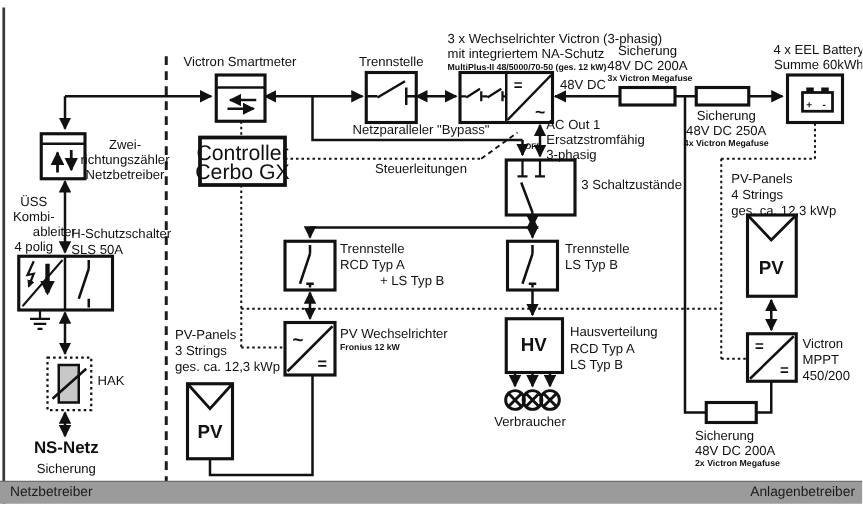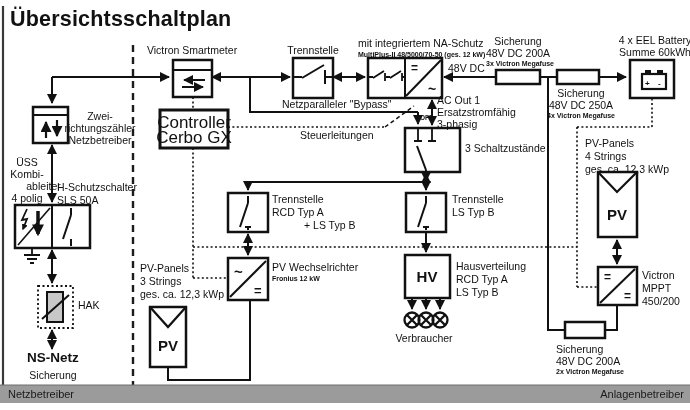--- a/index.html
+++ b/index.html
@@ -207,25 +207,25 @@
   </g>
   <g stroke="#111" fill="none">
     <path d="M617,240 V264" stroke-width="2" marker-start="url(#ah)" marker-end="url(#ah)"></path>
     <rect x="598" y="267" width="39" height="38" stroke-width="2.5"></rect>
     <path d="M600,303 L635,269" stroke-width="2"></path>
     <text x="604" y="281" font-size="12" font-weight="bold" fill="#111" stroke="none">=</text>
     <text x="624" y="300" font-size="12" font-weight="bold" fill="#111" stroke="none">=</text>
   </g>
 </svg>
 
-<div class="lbl title" style="left:10px;top:8px;">Übersichtsschaltplan</div>
 
 <div class="lbl ctr" style="left:192px;top:45px;">Victron Smartmeter</div>
 <div class="lbl ctr" style="left:313px;top:45px;">Trennstelle</div>
 
+<div class="lbl" style="left:358px;top:26px;">3 x Wechselrichter Victron (3-phasig)</div>
 <div class="lbl" style="left:358px;top:38px;">mit integriertem NA-Schutz</div>
 <div class="lbl xs" style="left:358px;top:51px;">MultiPlus-II 48/5000/70-50 (ges. 12 kW)</div>
 
 <div class="lbl ctr" style="left:518px;top:36px;">Sicherung</div>
 <div class="lbl ctr" style="left:518px;top:48px;">48V DC 200A</div>
 <div class="lbl ctr xs" style="left:520px;top:60px;">3x Victron Megafuse</div>
 <div class="lbl" style="left:448px;top:63px;">48V DC</div>
 
 <div class="lbl ctr" style="left:655px;top:35px;">4 x EEL Battery</div>
 <div class="lbl ctr" style="left:655px;top:47px;">Summe 60kWh</div>

